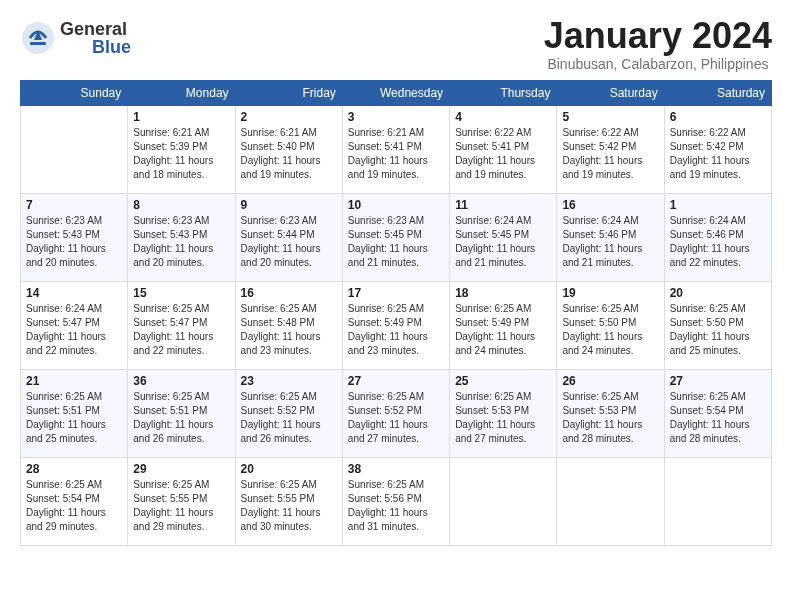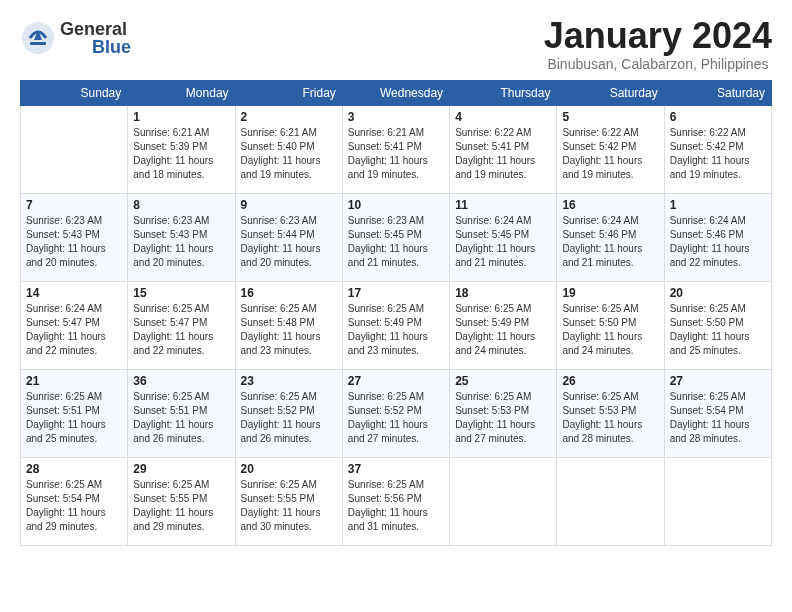--- a/index.html
+++ b/index.html
@@ -266,21 +266,21 @@
           </td>
           <td>
             <span class="day-number">29</span>
             <div class="day-info">Sunrise: 6:25 AM<br>Sunset: 5:55 PM<br>Daylight: 11 hours and 29 minutes.</div>
           </td>
           <td>
             <span class="day-number">20</span>
             <div class="day-info">Sunrise: 6:25 AM<br>Sunset: 5:55 PM<br>Daylight: 11 hours and 30 minutes.</div>
           </td>
           <td>
-            <span class="day-number">37</span>
+            <span class="day-number">38</span>
             <div class="day-info">Sunrise: 6:25 AM<br>Sunset: 5:56 PM<br>Daylight: 11 hours and 31 minutes.</div>
           </td>
           <td class="empty-cell"></td>
           <td class="empty-cell"></td>
           <td class="empty-cell"></td>
         </tr>
       </tbody>
   </table>
 </div>
 

